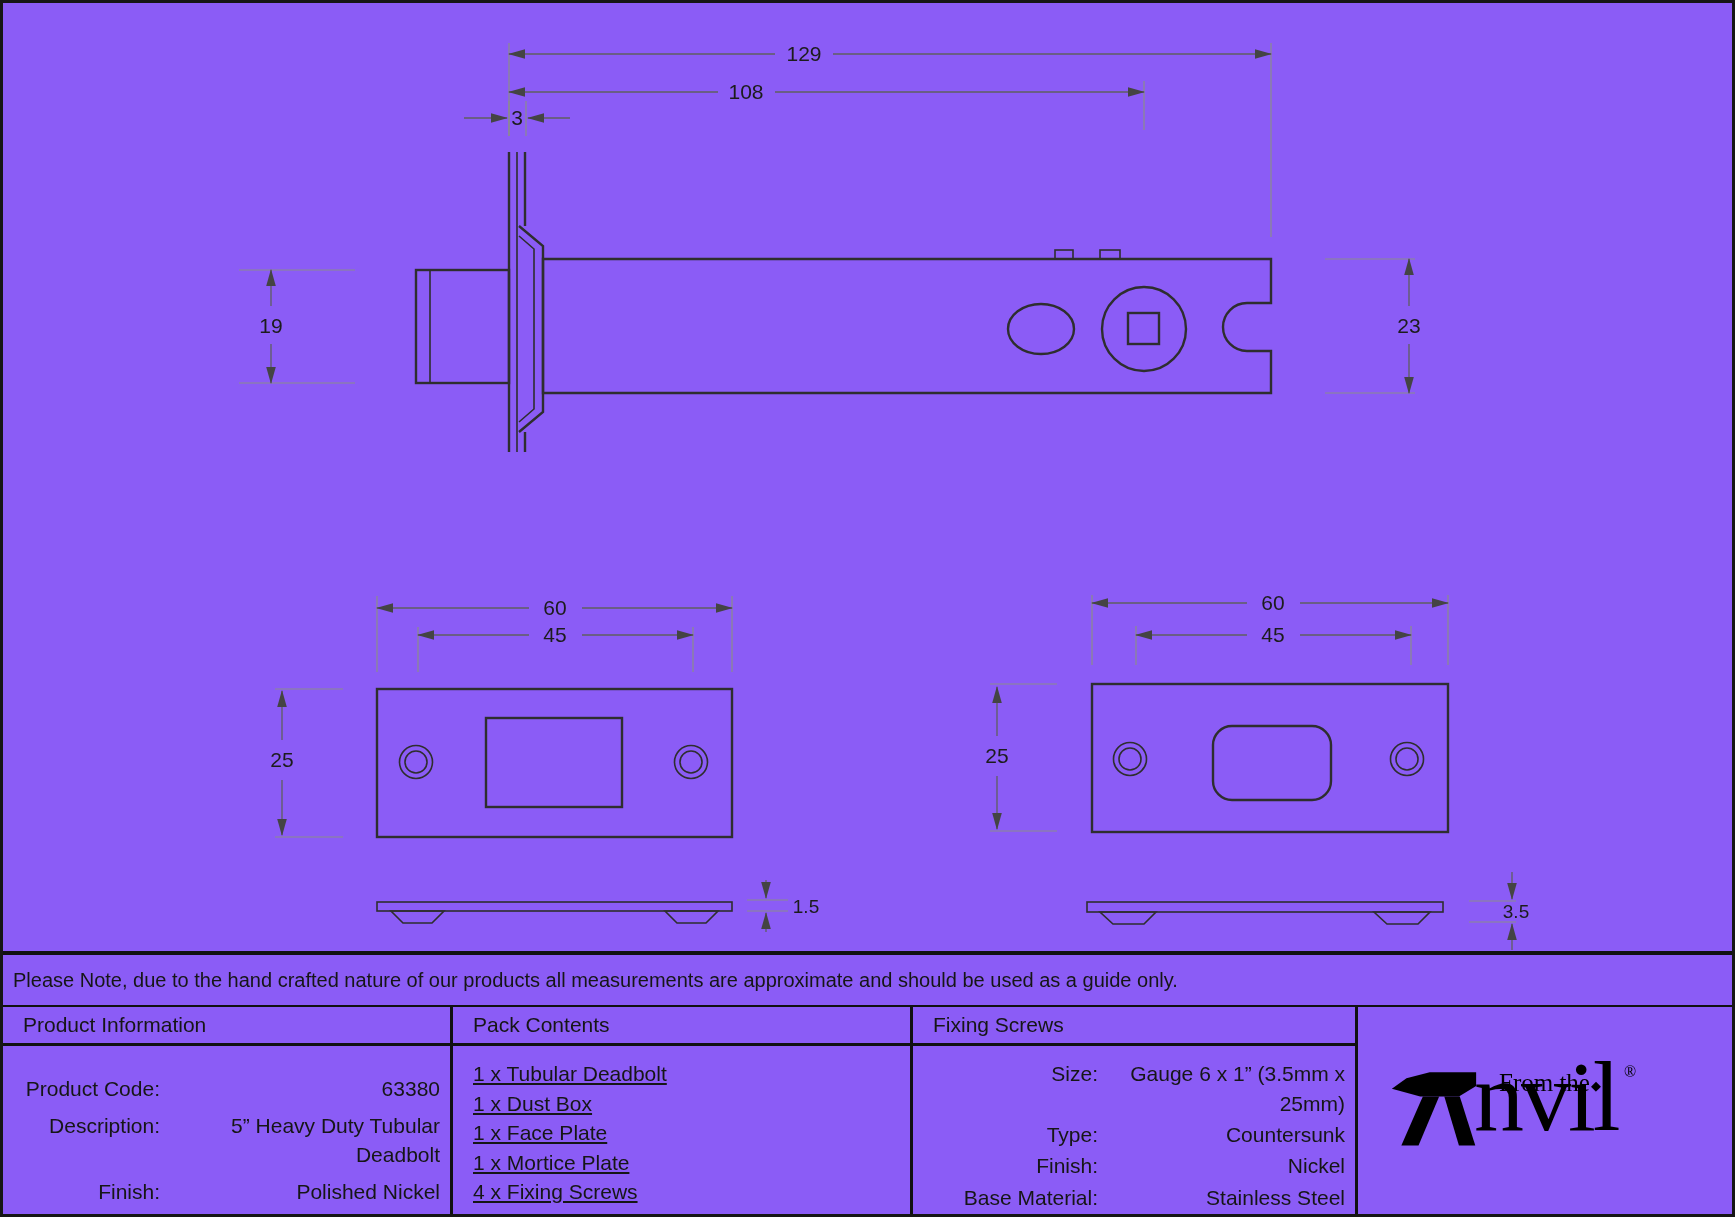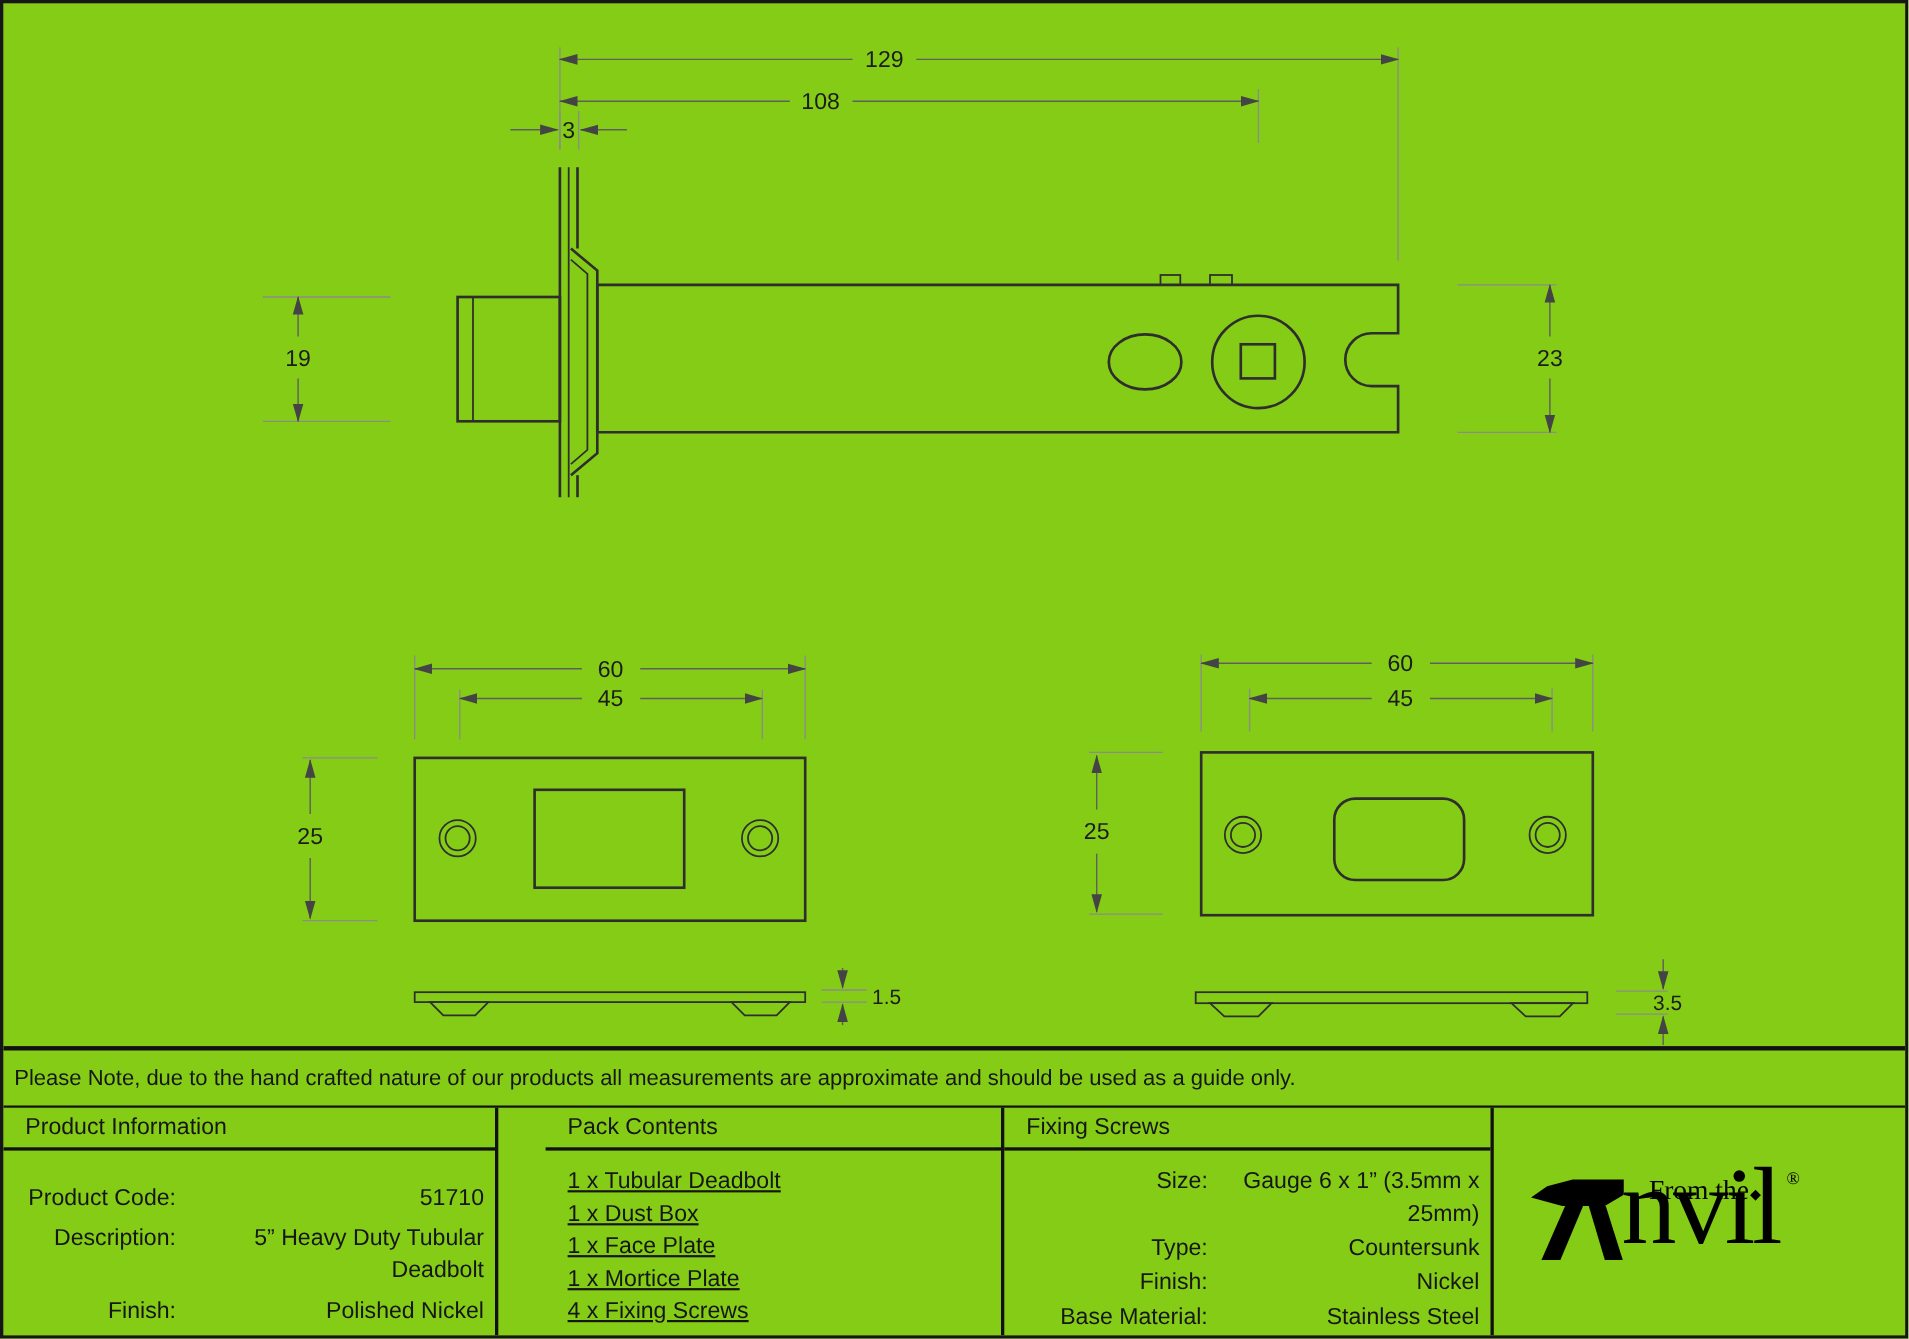--- a/index.html
+++ b/index.html
@@ -1,32 +1,32 @@
 <!DOCTYPE html>
 <html><head>
 <meta charset="utf-8">
 <style>
   html,body{margin:0;padding:0;background:#ffffff;}
   .page{
     width:1735px;height:1217px;box-sizing:border-box;
-    border:3px solid #161616;background:#84cc16;
+    border:3px solid #161616;background:#8b5cf6;
     font-family:"Liberation Sans",sans-serif;color:#161616;
     display:flex;flex-direction:column;overflow:hidden;
   }
   .drawing-wrap{flex:0 0 948px;border-bottom:4px solid #111;position:relative;}
   .drawing-wrap svg{display:block;}
   .note-row{
     flex:0 0 50px;border-bottom:2px solid #111;
     display:flex;align-items:center;padding-left:10px;
     font-size:20px;
   }
   .info-table{flex:1;display:flex;}
   .col{display:flex;flex-direction:column;box-sizing:border-box;border-right:3px solid #111;}
   .col-product{width:450px;gap:15px;}
-  .col-pack{width:460px;padding-left:43px;}
+  .col-pack{width:460px;}
   .col-fix{width:445px;}
   .col-logo{flex:1;border-right:none;position:relative;}
   .col-header{
     flex:0 0 36px;border-bottom:3px solid #111;
     display:flex;align-items:center;padding-left:20px;font-size:21px;
   }
   .col-body{flex:1;padding:13px 10px 0 20px;font-size:21px;line-height:29.5px;}
   .kv{display:grid;grid-template-columns:137px 1fr;}
   .kv-fix{display:grid;grid-template-columns:165px 1fr;}
   .kv div, .kv-fix div{min-height:29.5px;text-align:right;}
@@ -222,21 +222,21 @@
   <div class="note-row">
     <span>Please Note, due to the hand crafted nature of our products all measurements are approximate and should be used as a guide only.</span>
   </div>
 
   <div class="info-table">
 
     <div class="col col-product">
       <div class="col-header">Product Information</div>
       <div class="col-body kv">
         <div>Product Code:</div>
-        <div>51710</div>
+        <div>63380</div>
         <div>Description:</div>
         <div>5” Heavy Duty Tubular Deadbolt</div>
         <div>Finish:</div>
         <div>Polished Nickel</div>
       </div>
     </div>
 
     <div class="col col-pack">
       <div class="col-header">Pack Contents</div>
       <div class="col-body">

